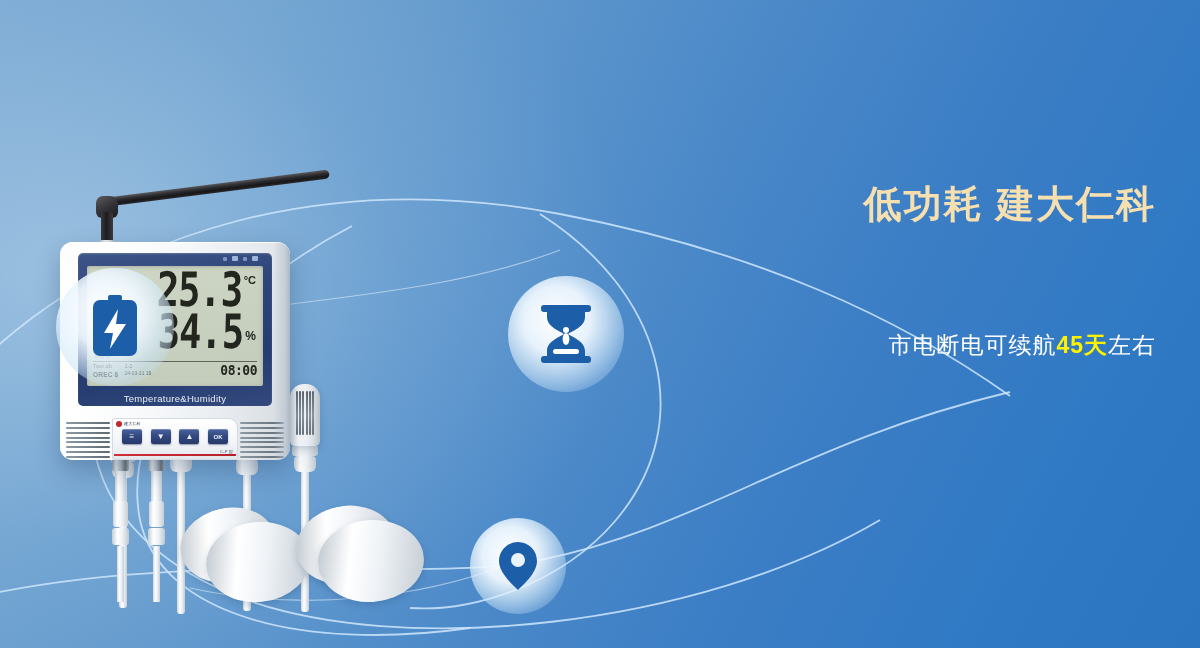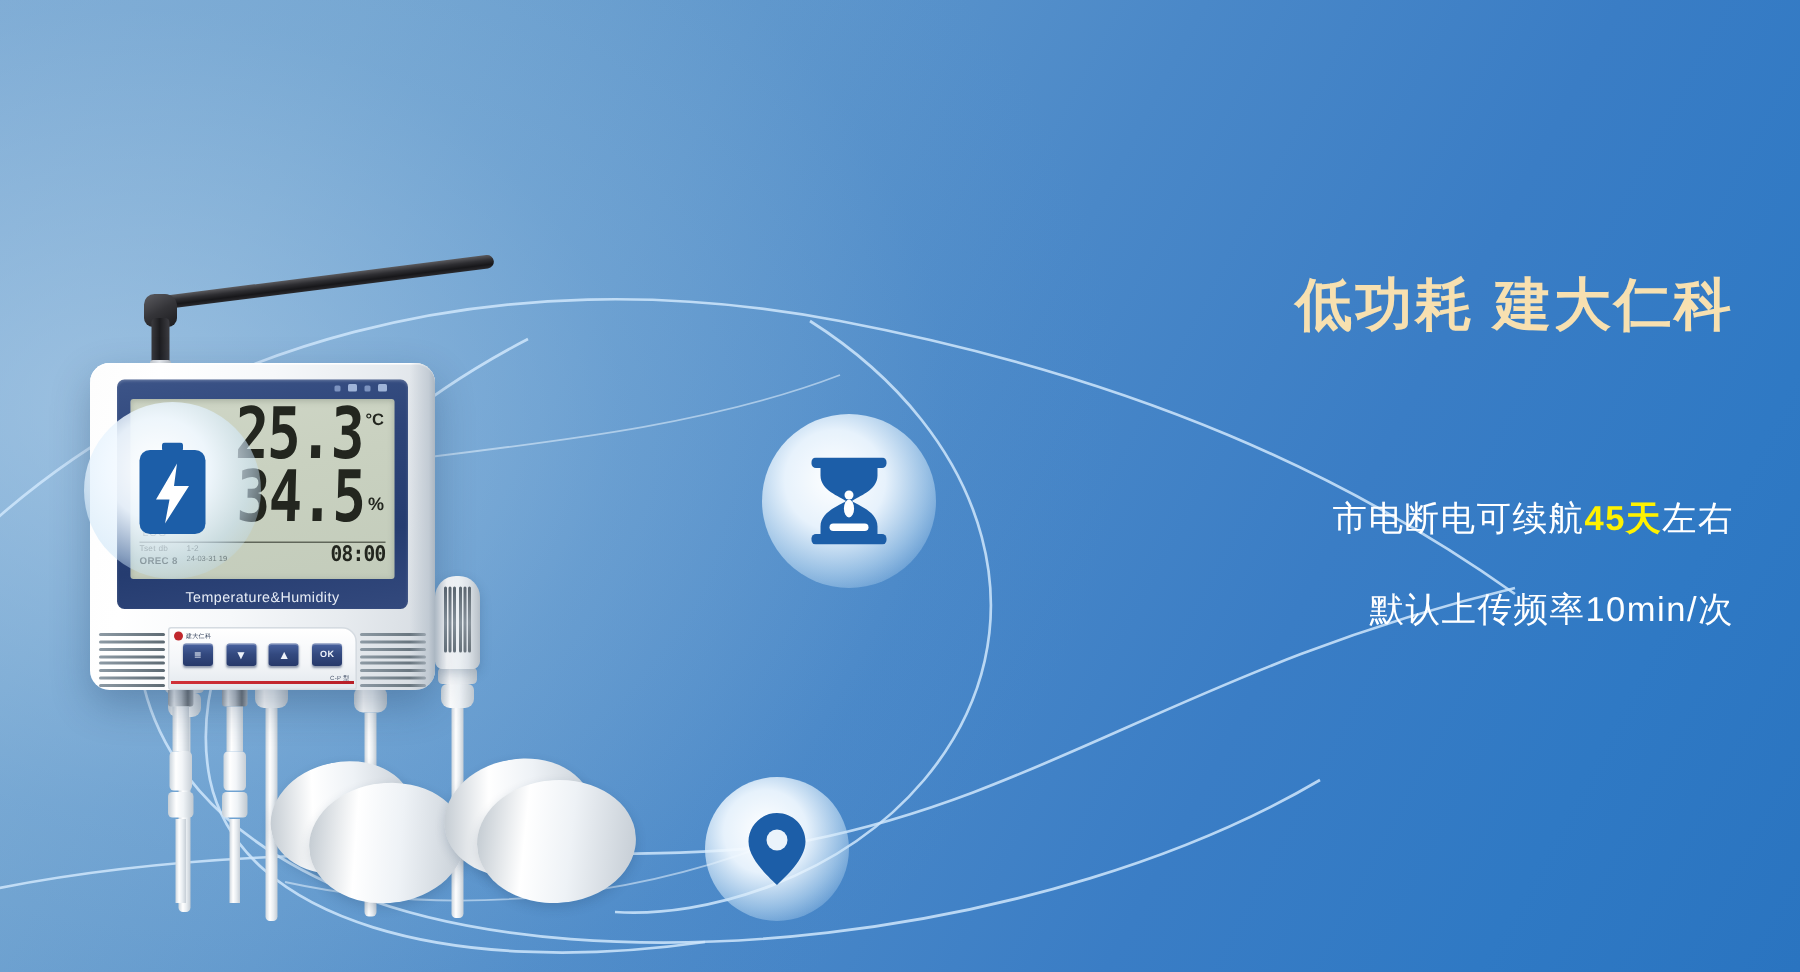--- a/index.html
+++ b/index.html
@@ -535,18 +535,15 @@
       <circle cx="20" cy="19" r="7" fill="#eaf3fb"></circle>
     </svg>
   </div>
 
   <div class="subhead">低功耗 建大仁科</div>
 
   <div class="features">
     <div class="feature-line">
       <span>市电断电可续航</span><span class="hl">45天</span><span>左右</span>
     </div>
-    <div class="feature-line">
-      <span>默认上传频率10min/次</span>
-    </div>
   </div>
 
 </div>
 
 </body></html>

